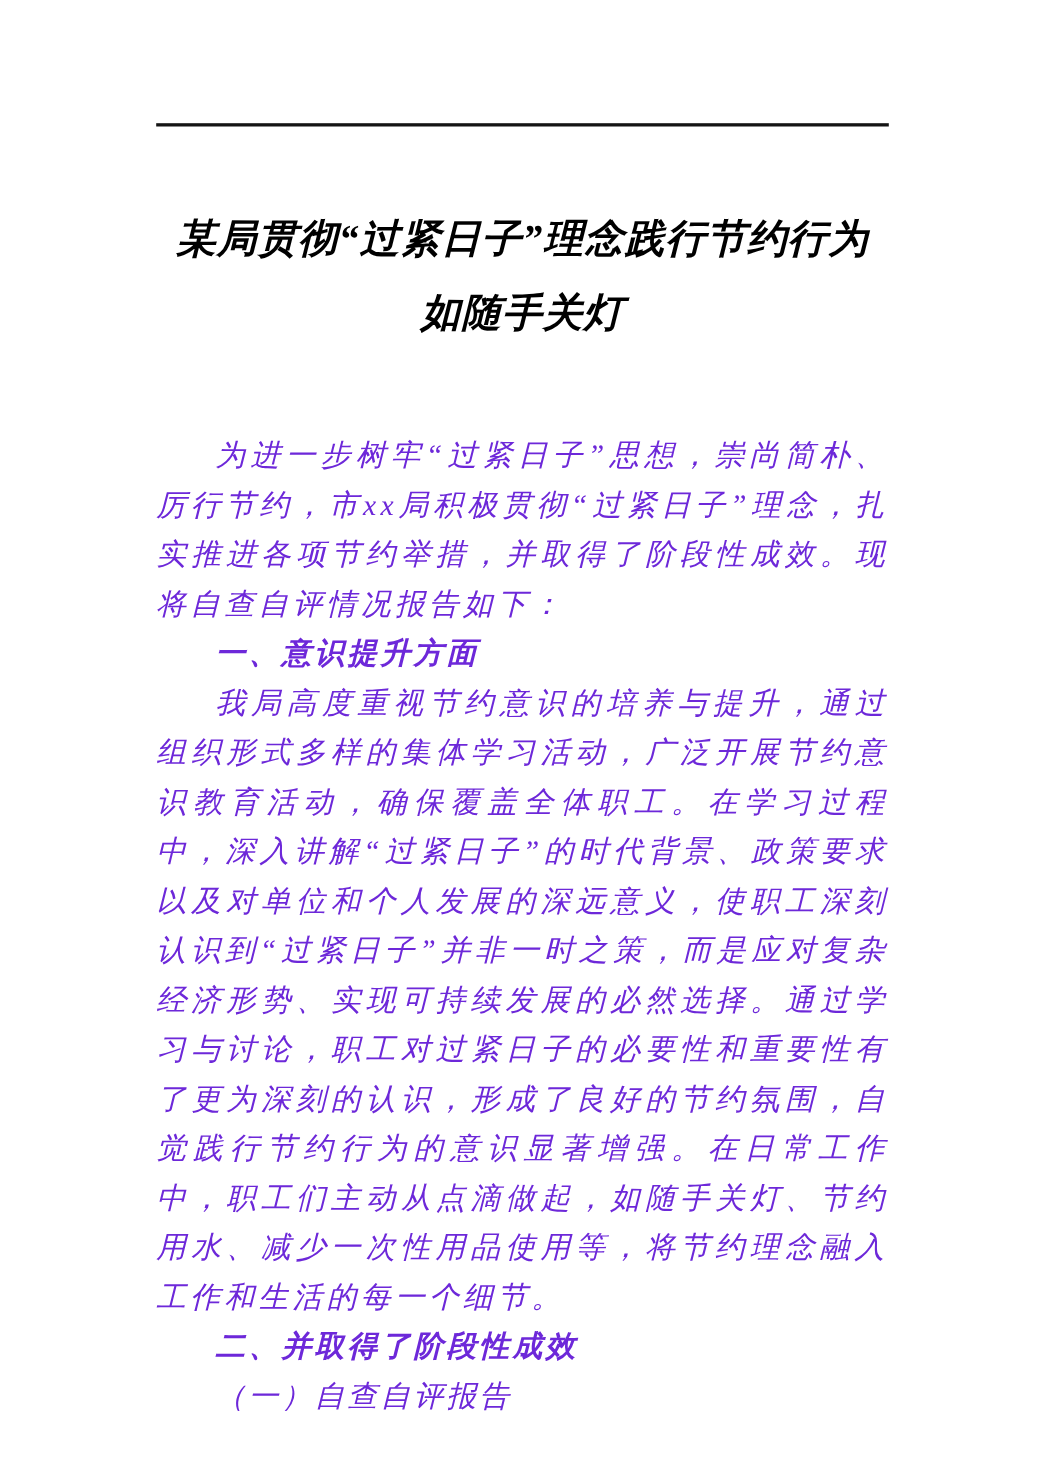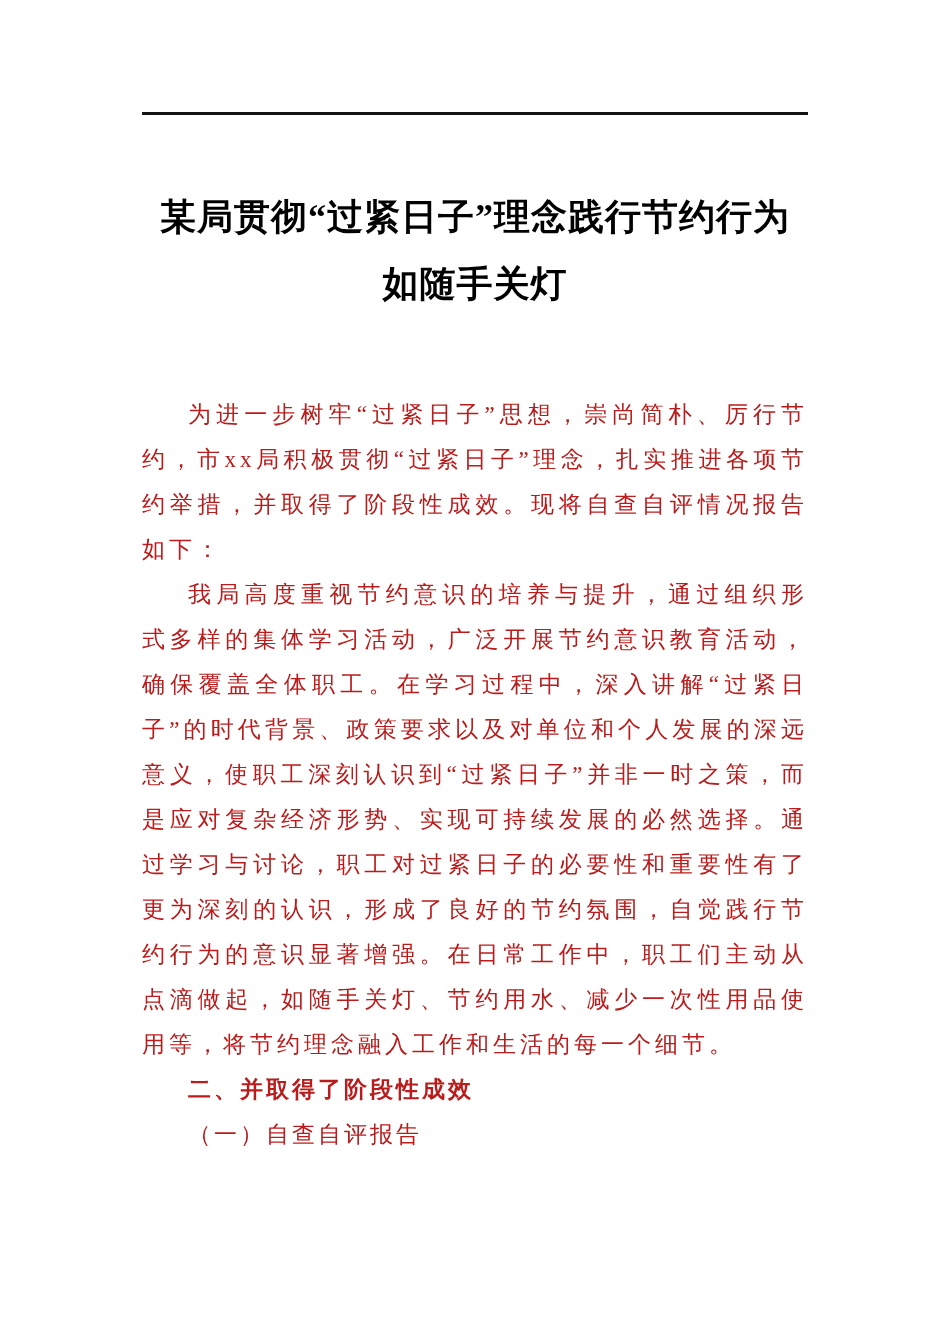--- a/index.html
+++ b/index.html
@@ -8,20 +8,21 @@
     background: #ffffff;
   }
   .page {
     position: relative;
     width: 814px;
     height: 1344px;
     background: #ffffff;
     color: #000000;
     font-family: "Liberation Serif", "DejaVu Serif", serif;
     overflow: hidden;
+    font-style: italic;
   }
   .header-rule {
     position: absolute;
     left: 142px;
     top: 112px;
     width: 666px;
     height: 3px;
     background: #141414;
   }
   .title-block {
@@ -39,26 +40,26 @@
   }
   .body-block {
     position: absolute;
     left: 142px;
     top: 392px;
     width: 666px;
   }
   .body-block p {
     margin: 0;
     padding: 0;
-    font-size: 23px;
+    font-size: 27px;
     line-height: 45px;
     text-indent: 2em;
     text-align: justify;
     text-justify: inter-character;
-    color: #b91c1c;
+    color: #6d28d9;
   }
   .para-body {
     font-family: "Liberation Serif", "DejaVu Serif", serif;
     font-weight: normal;
     letter-spacing: 4px;
   }
   .para-heading1 {
     font-family: "Liberation Sans", "DejaVu Sans", sans-serif;
     font-weight: bold;
     letter-spacing: 3px;
@@ -74,17 +75,18 @@
 <body>
 
 <div class="page">
   <div class="header-rule"></div>
   <div class="title-block">
     <div>某局贯彻“过紧日子”理念践行节约行为</div>
     <div>如随手关灯</div>
   </div>
   <div class="body-block">
       <p class="para-body">为进一步树牢“过紧日子”思想，崇尚简朴、厉行节约，市xx局积极贯彻“过紧日子”理念，扎实推进各项节约举措，并取得了阶段性成效。现将自查自评情况报告如下：</p>
+      <p class="para-heading1">一、意识提升方面</p>
       <p class="para-body">我局高度重视节约意识的培养与提升，通过组织形式多样的集体学习活动，广泛开展节约意识教育活动，确保覆盖全体职工。在学习过程中，深入讲解“过紧日子”的时代背景、政策要求以及对单位和个人发展的深远意义，使职工深刻认识到“过紧日子”并非一时之策，而是应对复杂经济形势、实现可持续发展的必然选择。通过学习与讨论，职工对过紧日子的必要性和重要性有了更为深刻的认识，形成了良好的节约氛围，自觉践行节约行为的意识显著增强。在日常工作中，职工们主动从点滴做起，如随手关灯、节约用水、减少一次性用品使用等，将节约理念融入工作和生活的每一个细节。</p>
       <p class="para-heading1">二、并取得了阶段性成效</p>
       <p class="para-heading2">（一）自查自评报告</p>
     </div>
 </div>
 
 </body></html>

